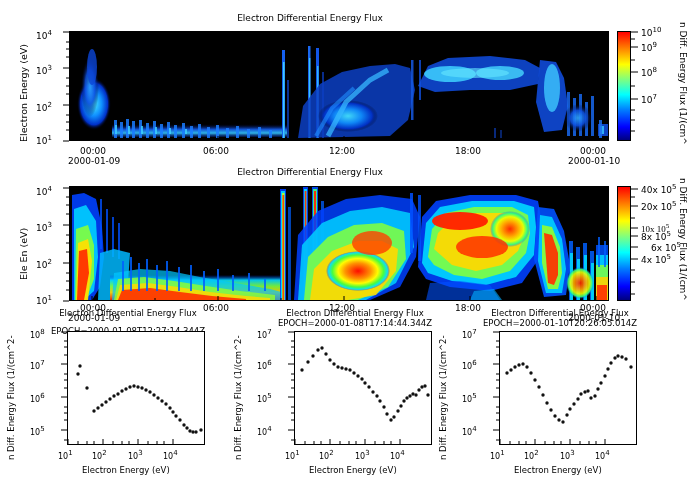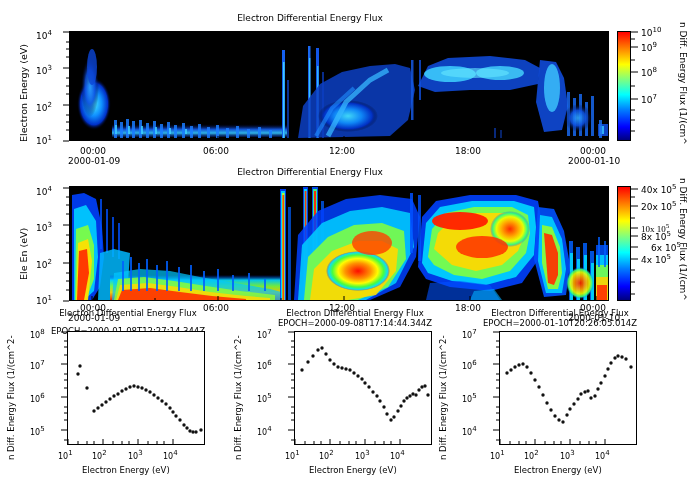--- a/index.html
+++ b/index.html
@@ -363,21 +363,21 @@
   </div>
   <div class="ticklbl" style="left:58px;top:449px;font-size:8px;">10<sup>1</sup></div>
   <div class="ticklbl" style="left:92px;top:449px;font-size:8px;">10<sup>2</sup></div>
   <div class="ticklbl" style="left:128px;top:449px;font-size:8px;">10<sup>3</sup></div>
   <div class="ticklbl" style="left:163px;top:449px;font-size:8px;">10<sup>4</sup></div>
   <div class="axlbl" style="left:82px;top:465px;font-size:8.5px;">Electron Energy (eV)</div>
 </div>
 
 <div class="panel">
   <div class="title" style="left:255px;top:308px;width:200px;font-size:8.5px;">Electron Differential Energy Flux</div>
-  <div class="title" style="left:255px;top:318px;width:200px;font-size:8.5px;">EPOCH=2000-09-08T17:14:44.344Z</div>
+  <div class="title" style="left:255px;top:318px;width:200px;font-size:8.5px;">EPOCH=2000-01-08T17:14:44.344Z</div>
   <div class="vlabel" style="left:233px;top:460px;font-size:8.5px;">n Diff. Energy Flux (1/(cm^2-</div>
   <div class="ticklbl" style="left:257px;top:425px;font-size:8px;">10<sup>4</sup></div>
   <div class="ticklbl" style="left:257px;top:392px;font-size:8px;">10<sup>5</sup></div>
   <div class="ticklbl" style="left:257px;top:359px;font-size:8px;">10<sup>6</sup></div>
   <div class="ticklbl" style="left:257px;top:328px;font-size:8px;">10<sup>7</sup></div>
   <div class="whitebox" style="left:294px;top:331px;width:138px;height:114px;">
     <svg width="136" height="112" viewBox="0 0 136 112">
       <g fill="#111">
         <circle cx="7" cy="38" r="1.7"></circle>
           <circle cx="13" cy="30" r="1.7"></circle>

